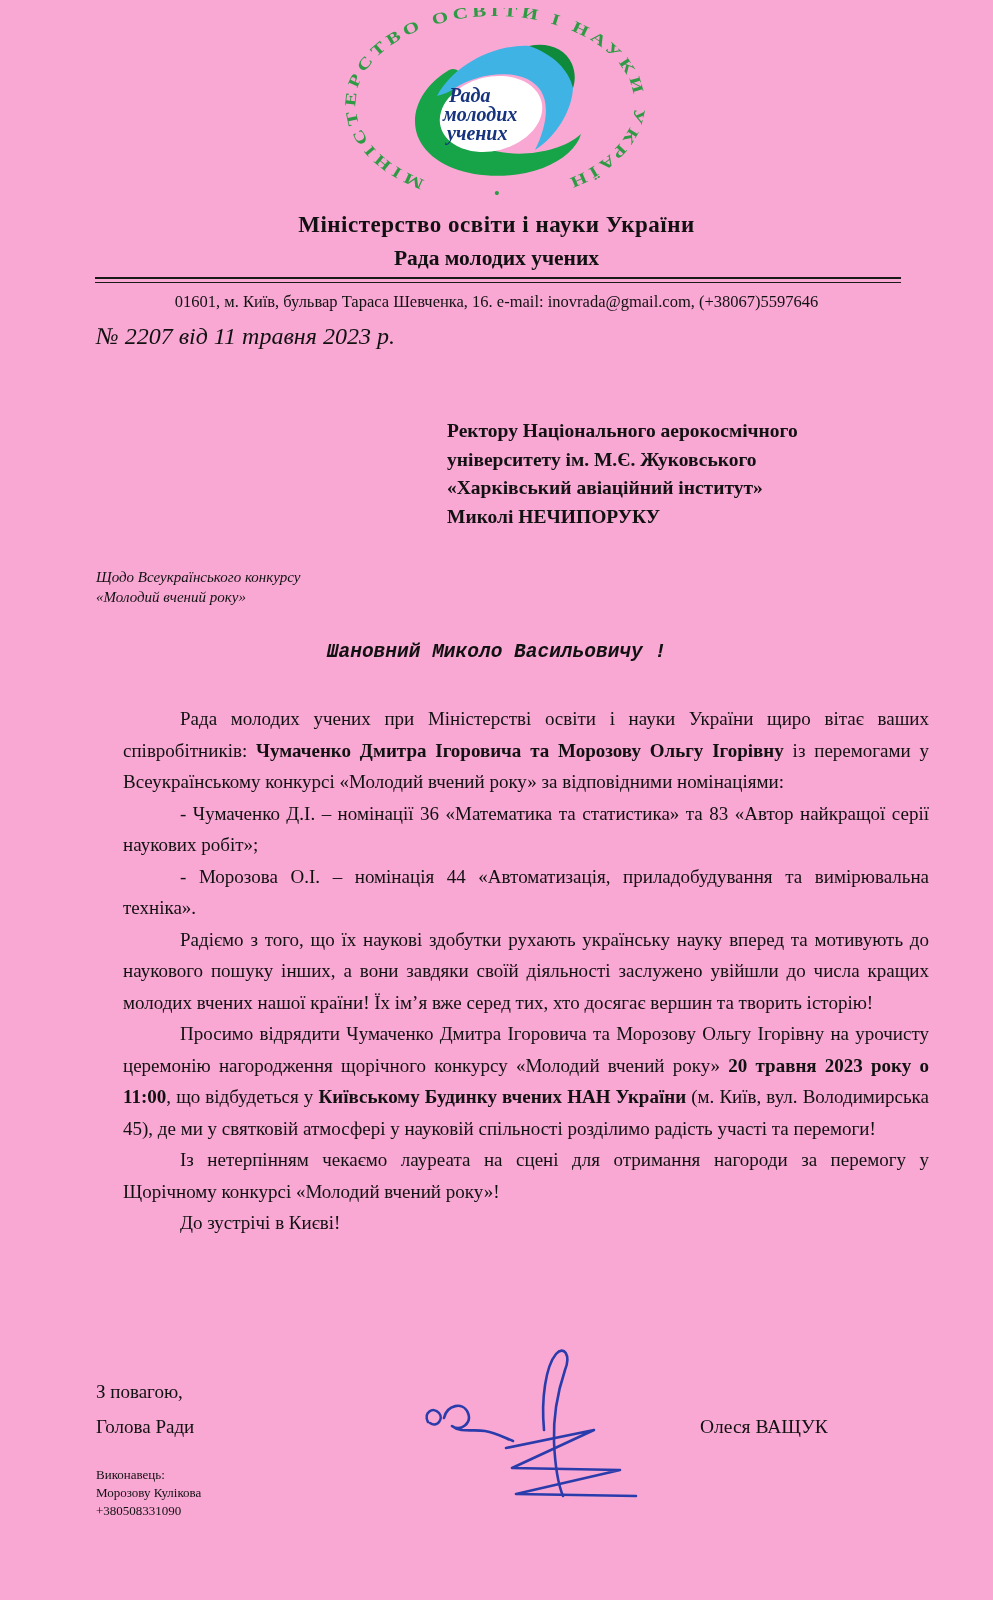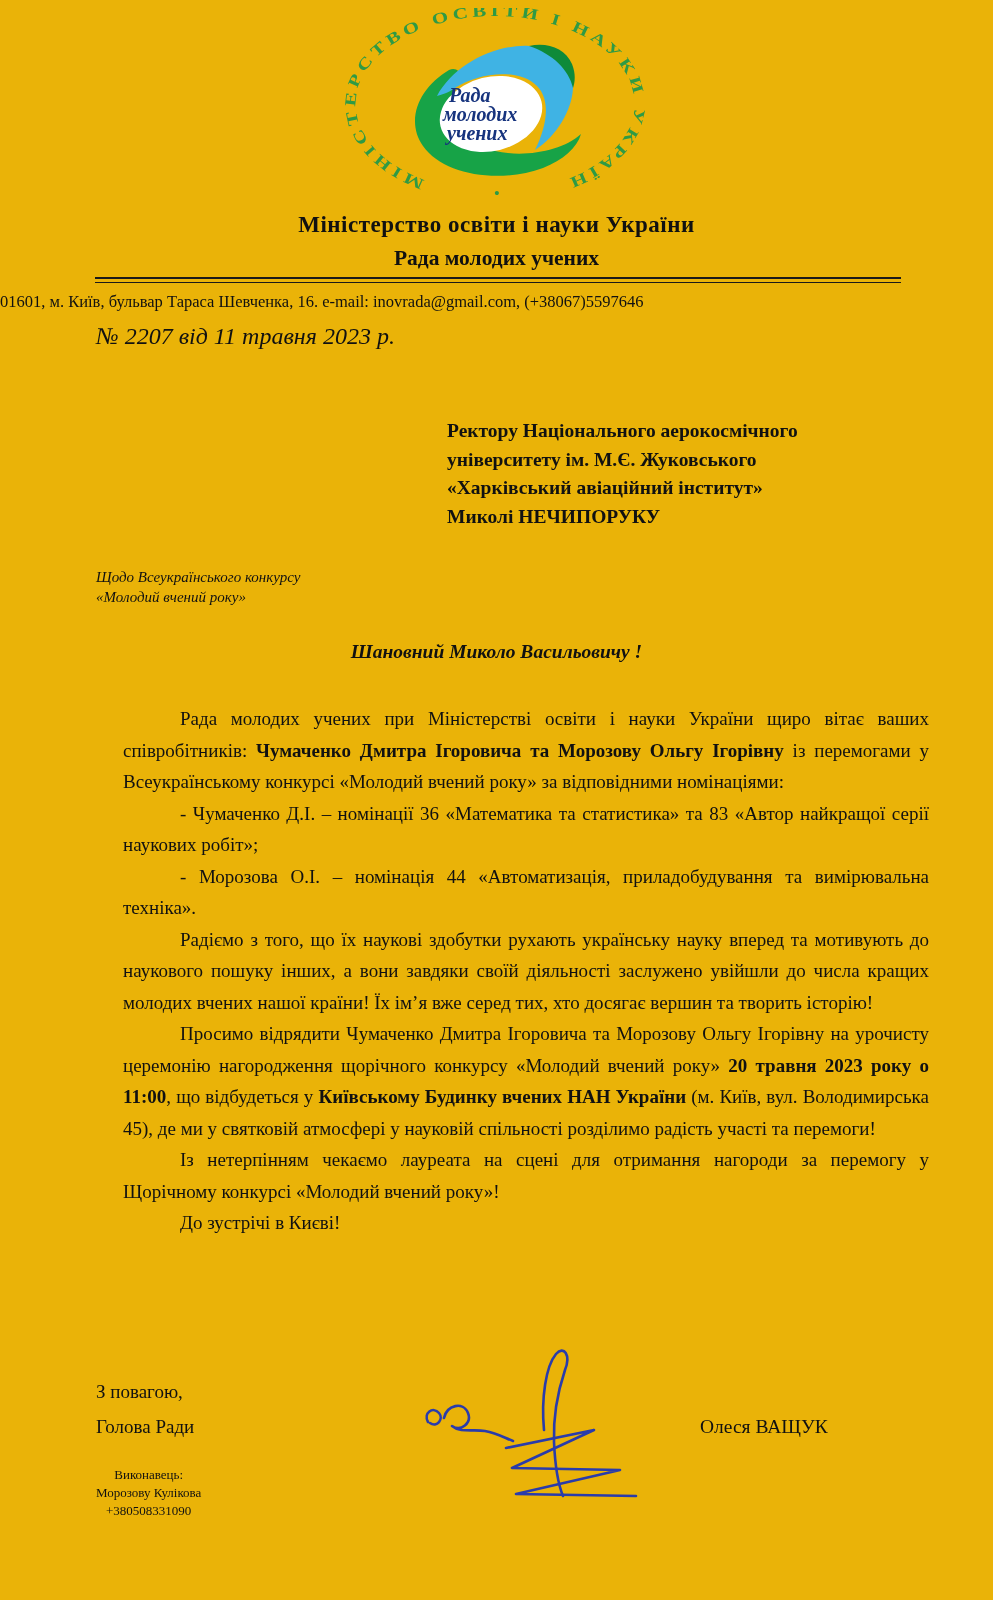--- a/index.html
+++ b/index.html
@@ -1,47 +1,47 @@
 <!DOCTYPE html>
 <html><head>
 <meta charset="utf-8">
 <style>
   html,body{margin:0;padding:0;background:#777;}
   .page{
     position:relative;
     width:993px;height:1600px;
     margin:0 auto;
-    background:#eab308;
+    background:#f9a8d4;
     font-family:"Liberation Serif","DejaVu Serif",serif;
     color:#111;
     overflow:hidden;
   }
   .abs{position:absolute;}
   
   .org-line1{top:212px;left:0;width:993px;text-align:center;font-size:23px;font-weight:bold;letter-spacing:.5px;}
   .org-line2{top:246px;left:0;width:993px;text-align:center;font-size:21.5px;font-weight:bold;}
   .rule{top:277px;left:95px;width:806px;height:3px;border-top:2.5px solid #1a1a1a;border-bottom:1.5px solid #1a1a1a;}
-  .addr-line{top:292px;left:0;width:993px;font-size:16.5px;}
+  .addr-line{top:292px;left:0;width:993px;text-align:center;font-size:16.5px;}
   .ref-line{top:323px;left:96px;font-size:24px;font-style:italic;}
   
   .addressee{top:417px;left:447px;width:460px;font-size:19.5px;font-weight:bold;line-height:28.5px;}
   
   .subject{top:567px;left:96px;font-size:15px;font-style:italic;line-height:20px;}
   
-  .salutation{top:641px;left:0;width:993px;text-align:center;font-size:19.5px;font-weight:bold;font-style:italic;}
+  .salutation{top:641px;left:0;width:993px;text-align:center;font-size:19.5px;font-weight:bold;font-style:italic;font-family:Liberation Mono, monospace;}
   
   .body-text{top:703px;left:95px;width:806px;font-size:19px;line-height:31.5px;text-align:justify;margin-left:28px;}
   .body-text p{margin:0;text-indent:57px;}
   
   .sig-closing{top:1381px;left:96px;font-size:19px;}
   .sig-title{top:1416px;left:96px;font-size:19px;}
   .sig-name{top:1416px;left:700px;font-size:19.5px;}
   .sig-scribble{top:1318px;left:398px;width:270px;height:230px;}
   
-  .footer{top:1466px;left:96px;font-size:13px;line-height:18px;text-align:center;}
+  .footer{top:1466px;left:96px;font-size:13px;line-height:18px;}
   .logo{top:8px;left:331px;width:330px;height:202px;}
 </style>
 </head>
 <body>
 
 <div class="page">
 
   <svg class="abs logo" viewBox="0 0 330 202" aria-hidden="true">
     <defs>
       <path id="ringPath" d="M 94,172 A 140,88 0 0 1 164,8 A 140,88 0 0 1 234,172" fill="none"></path>

